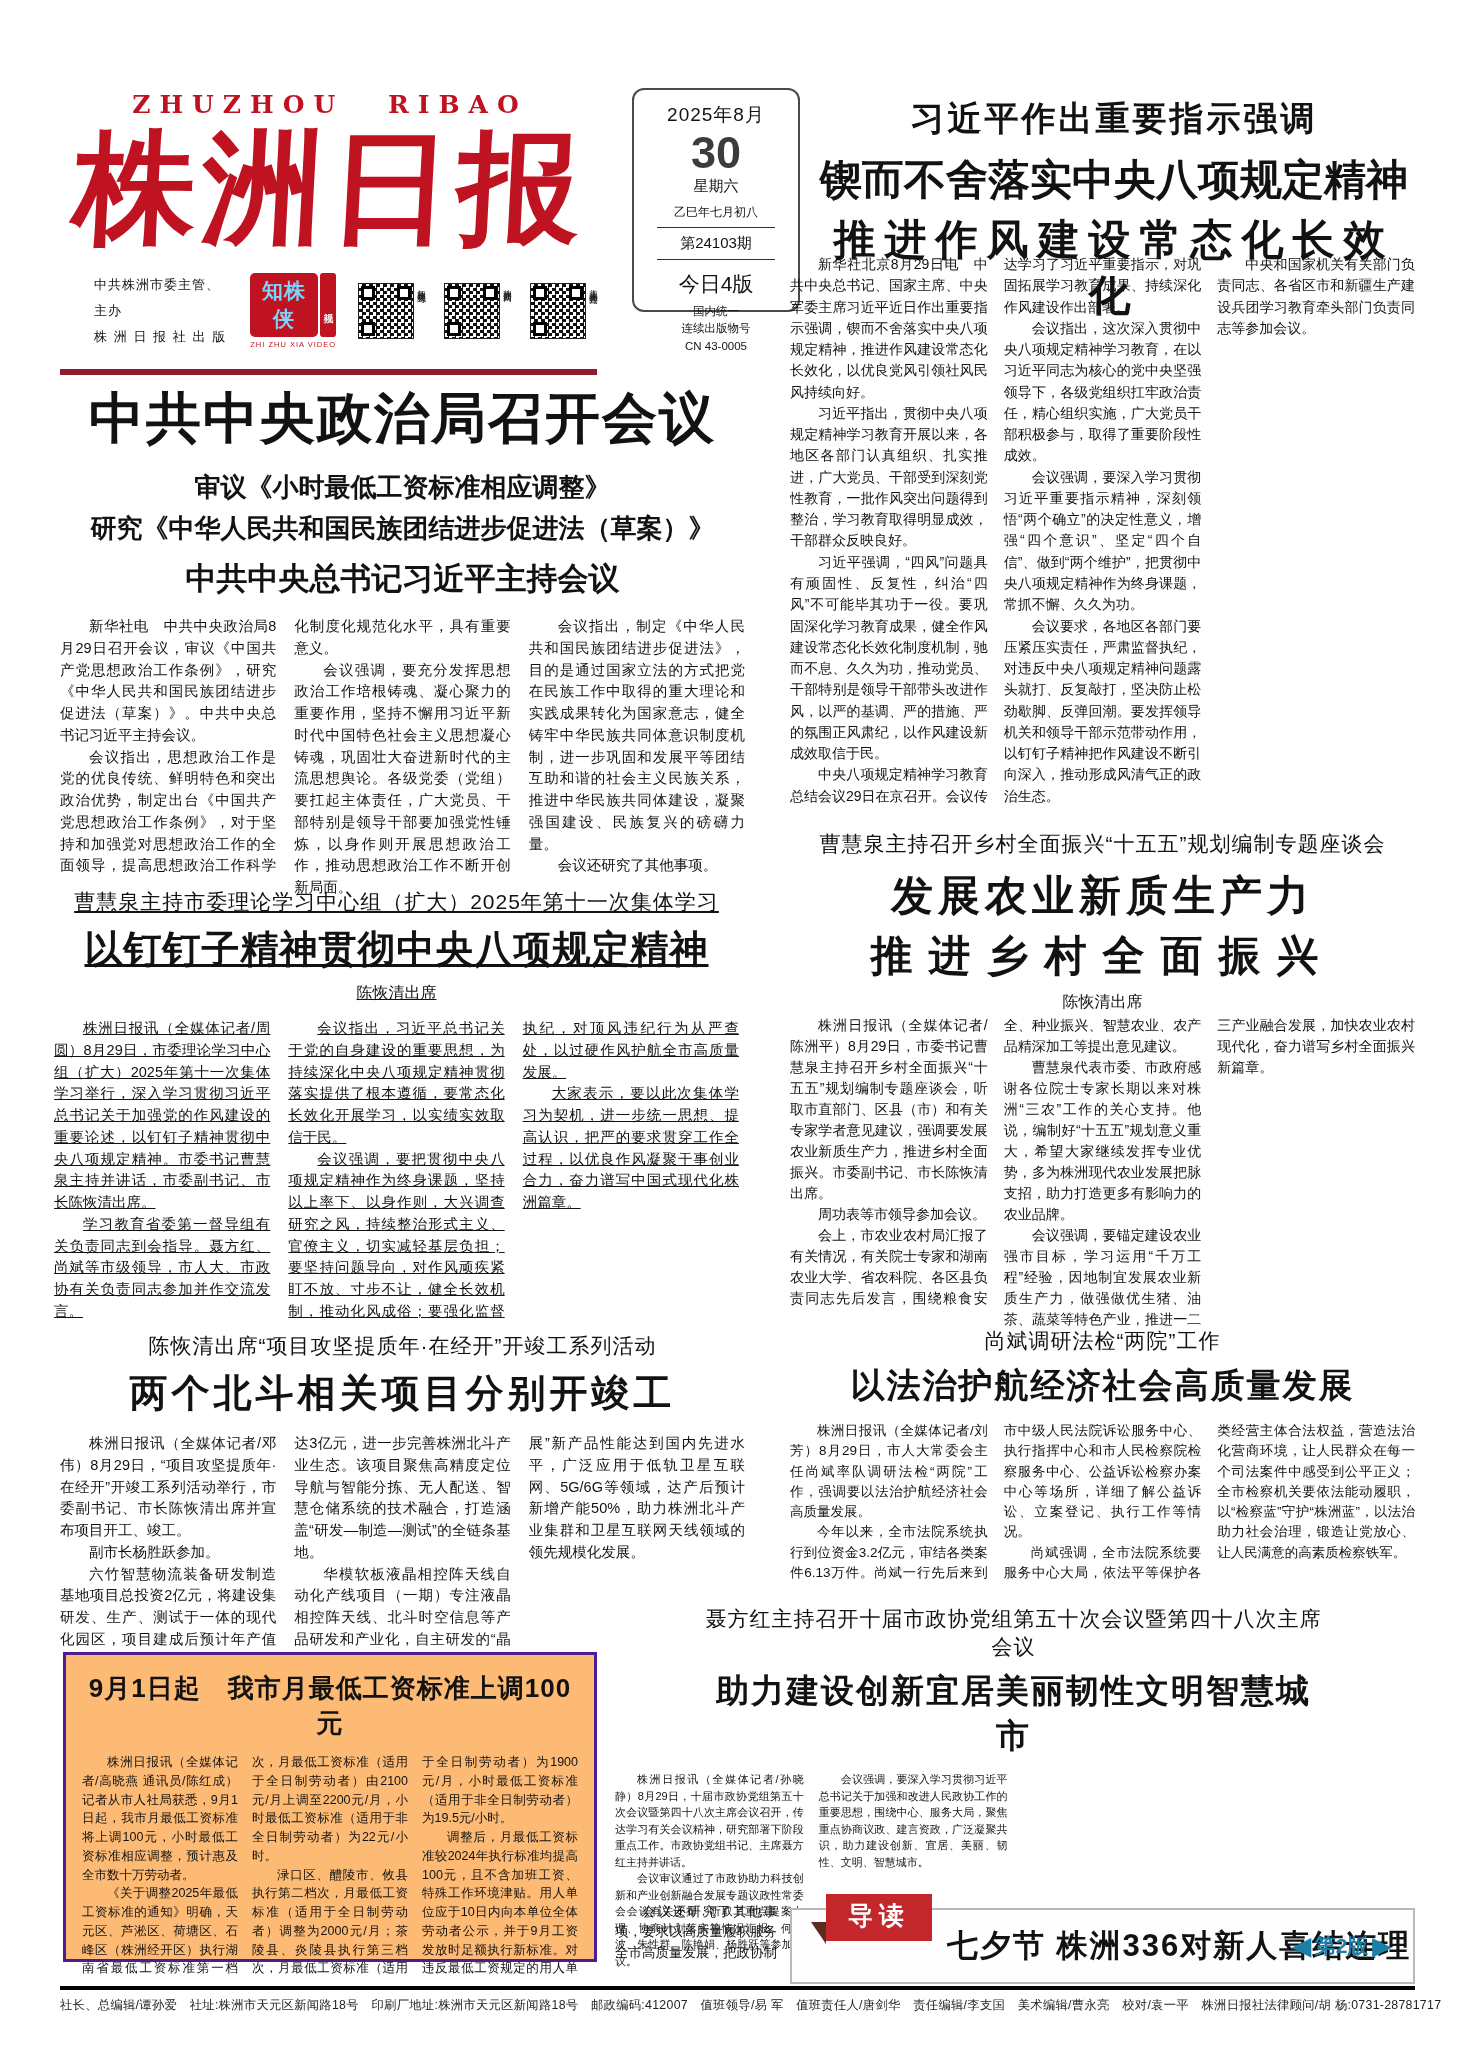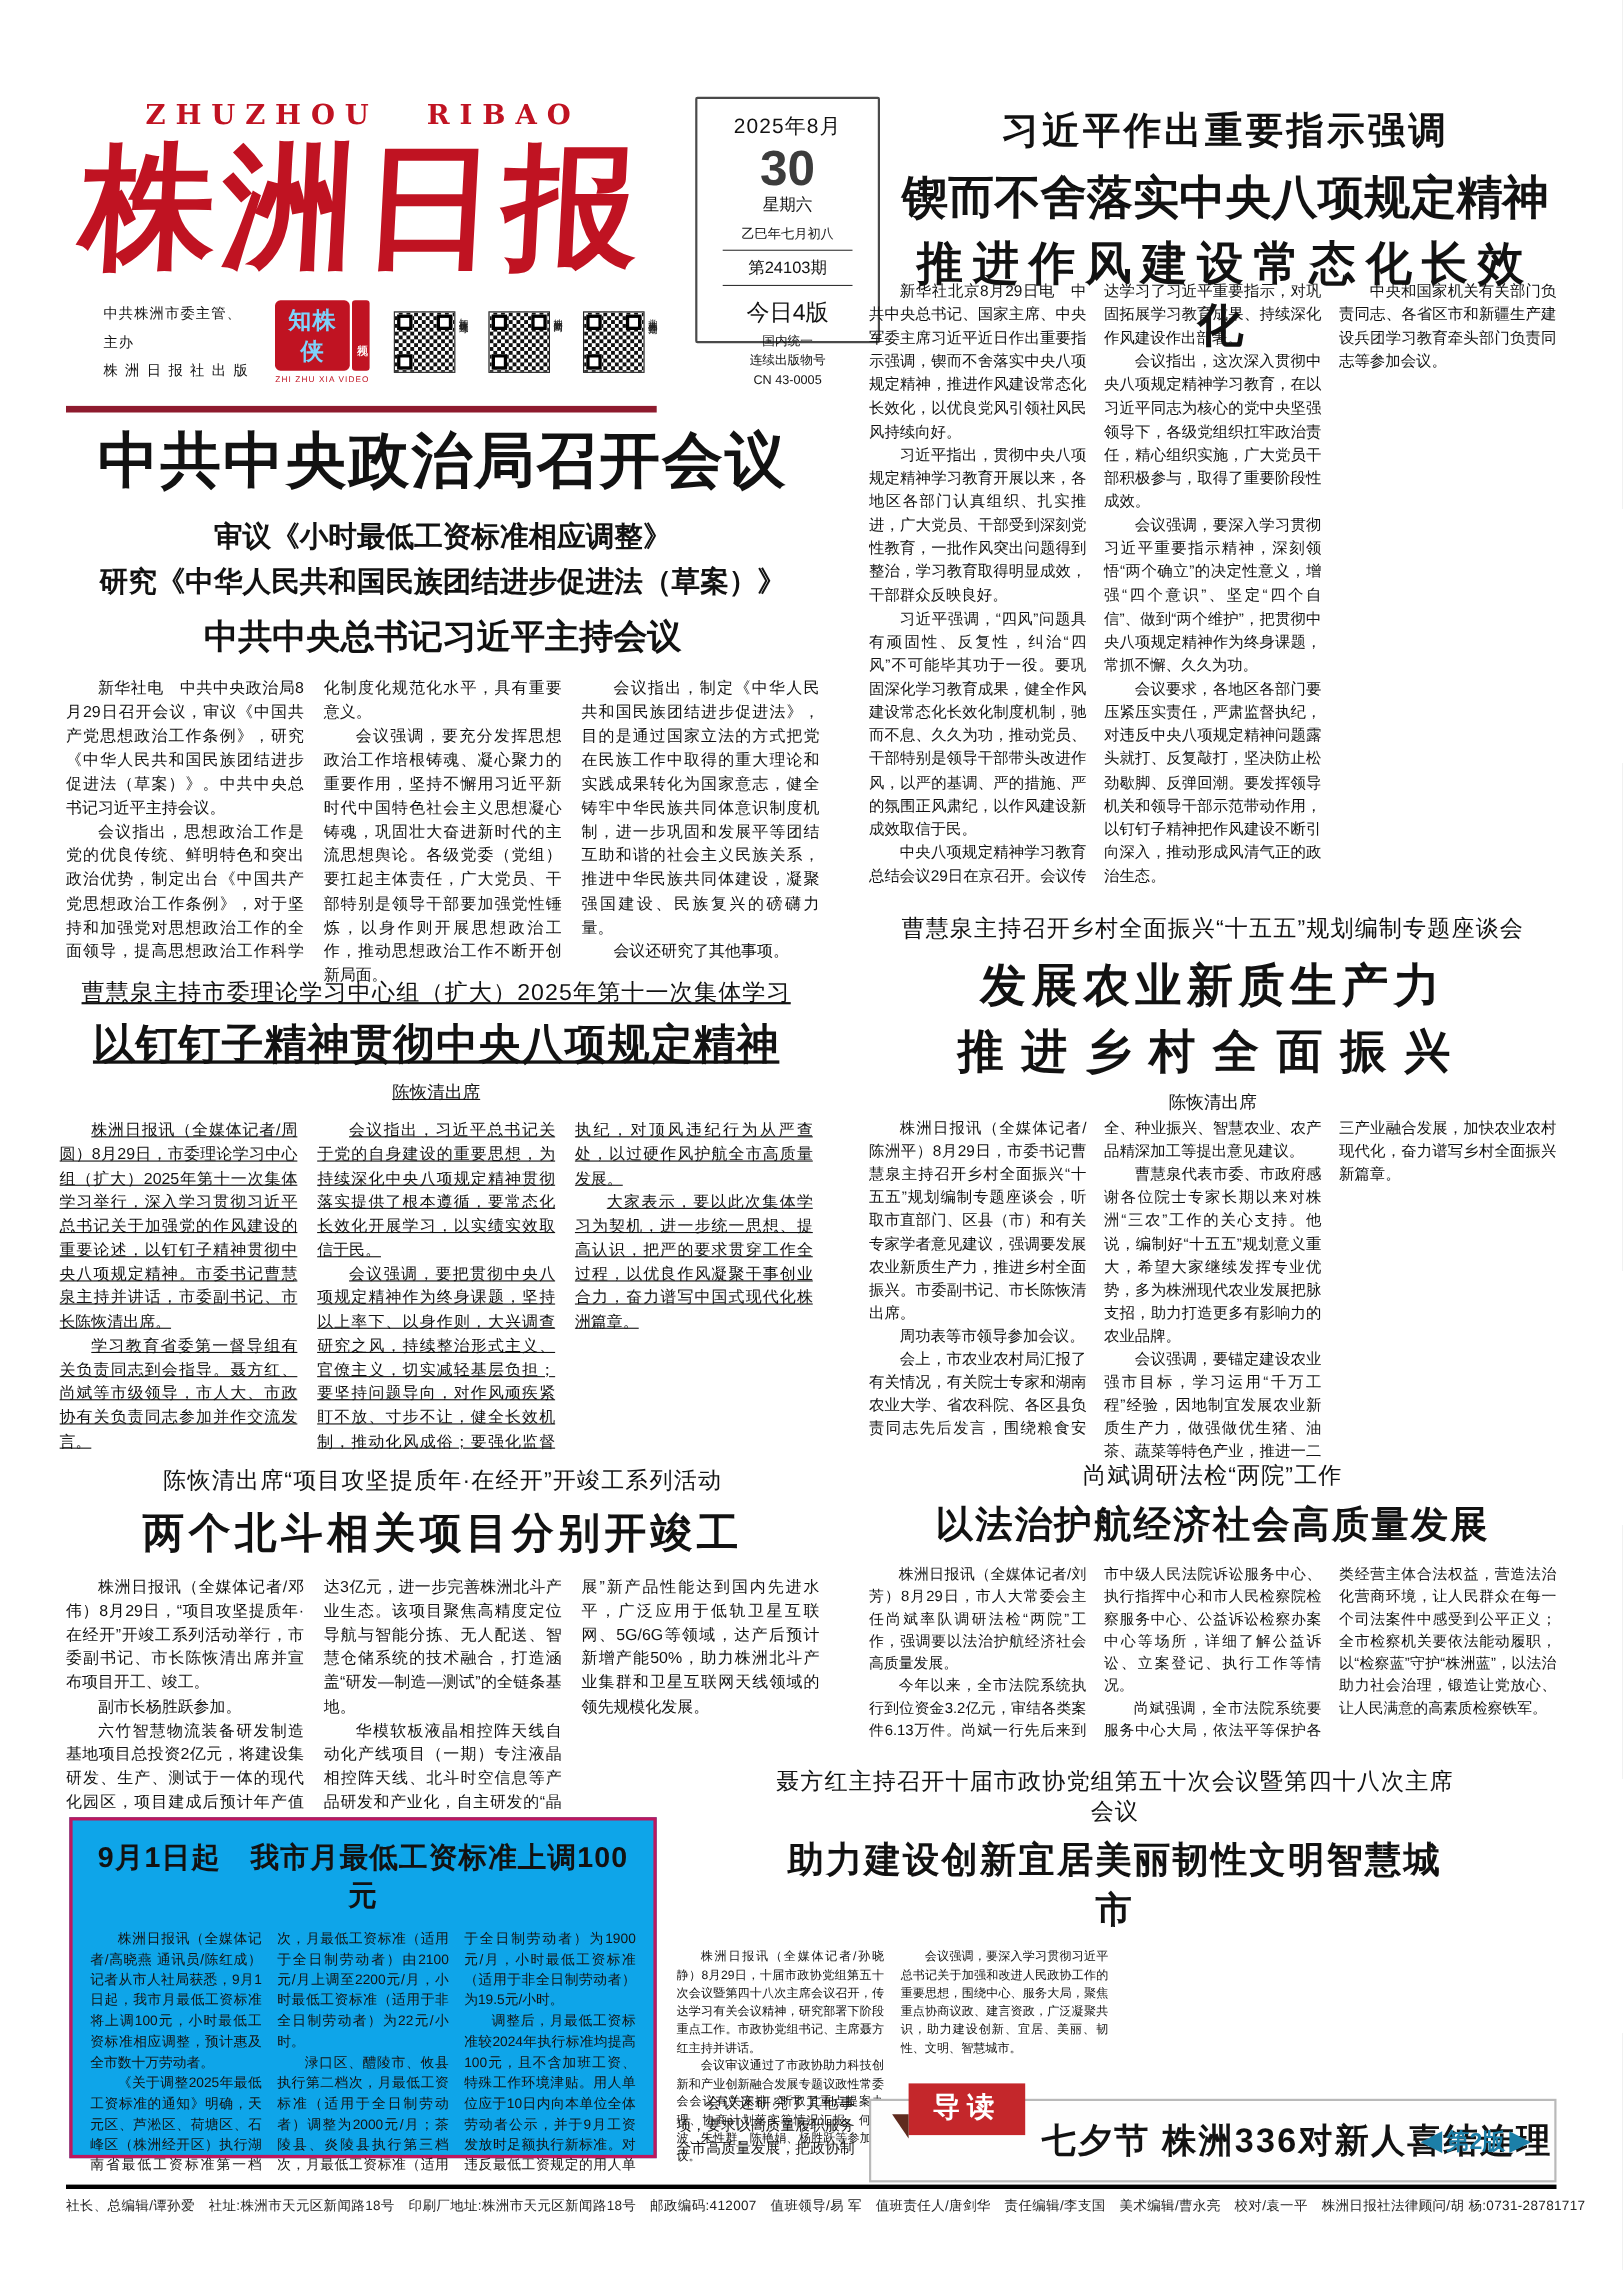--- a/index.html
+++ b/index.html
@@ -25,21 +25,21 @@
   .vl-latin { color:#c01322; font-size:7.5px; letter-spacing:1px; margin-top:3px; white-space:nowrap; }
   .qr-row { display:flex; margin-left:22px; gap:16px; }
   .qr-item { display:flex; align-items:flex-start; }
   .qr { position:relative; width:56px; height:56px; border:1px solid #222;
     background: conic-gradient(#111 90deg, #fff 90deg 180deg, #111 180deg 270deg, #fff 270deg); background-size:7px 7px; }
   .qr-finder { position:absolute; width:14px; height:14px; border:3px solid #000; background:#fff; }
   .qr-finder.f1 { left:2px; top:2px; } .qr-finder.f2 { right:2px; top:2px; } .qr-finder.f3 { left:2px; bottom:2px; }
   .qr-label { writing-mode:vertical-rl; font-size:8.5px; letter-spacing:1px; margin-left:2px; color:#222; }
   
   .date-box { position:absolute; left:632px; top:88px; width:168px; height:224px; border:2px solid #4a4a4a;
-    border-radius:2px; display:flex; flex-direction:column; align-items:center; padding:12px 6px 6px; background:#fff; }
+    border-radius:12px; display:flex; flex-direction:column; align-items:center; padding:12px 6px 6px; background:#fff; }
   .db-ym { font-size:19px; letter-spacing:1px; }
   .db-day { font-size:45px; font-weight:800; color:#3c3c3c; line-height:1.0; margin-top:2px; }
   .db-week { font-size:15px; margin-top:2px; }
   .db-lunar { font-size:12px; margin-top:8px; }
   .db-sep { width:78%; border-top:1.5px solid #333; margin:6px 0; }
   .db-issue { font-size:15px; }
   .db-pages { font-size:21px; margin-top:4px; }
   .db-issn { font-size:11.5px; margin-top:5px; line-height:1.5; text-align:center; }
   
   .top-headline { position:absolute; left:812px; top:96px; width:604px; text-align:center; }
@@ -65,22 +65,22 @@
   .art-dingding { position:absolute; left:54px; top:888px; width:685px; text-align:center;text-decoration:underline; }
   .dd-headline { font-size:38px; font-weight:900; margin-top:8px; letter-spacing:1px; }
   .dd-body { text-align:left; margin-top:14px; height:318px; column-count:3; column-gap:18px; column-fill:auto;
     overflow:hidden; font-size:14.5px; line-height:1.5; }
   
   .art-beidou { position:absolute; left:60px; top:1332px; width:685px; text-align:center; }
   .bd-headline { font-size:38px; font-weight:900; margin-top:8px; letter-spacing:4px; }
   .bd-body { text-align:left; margin-top:14px; height:228px; column-count:3; column-gap:18px; column-fill:auto;
     overflow:hidden; font-size:14.5px; line-height:1.5; }
   
-  .wage-box { position:absolute; left:63px; top:1652px; width:534px; height:310px; border:3px solid #be185d;
-    padding:16px 16px 10px; background:#0ea5e9; }
+  .wage-box { position:absolute; left:63px; top:1652px; width:534px; height:310px; border:3px solid #4c1d95;
+    padding:16px 16px 10px; background:#fdba74; }
   .wb-headline { text-align:center; font-size:26px; font-weight:900; letter-spacing:1px; }
   .wb-body { margin-top:12px; height:236px; column-count:3; column-gap:14px; column-fill:auto;
     overflow:hidden; font-size:12.5px; line-height:1.5; }
   
   .art-nongye { position:absolute; left:790px; top:830px; width:625px; text-align:center; }
   .ny-headline1 { font-size:42px; font-weight:900; margin-top:10px; letter-spacing:5px; }
   .ny-headline2 { font-size:42px; font-weight:900; margin-top:4px; letter-spacing:16px; }
   .ny-body { text-align:left; margin-top:2px; height:318px; column-count:3; column-gap:16px; column-fill:auto;
     overflow:hidden; font-size:14px; line-height:1.5; }
   

